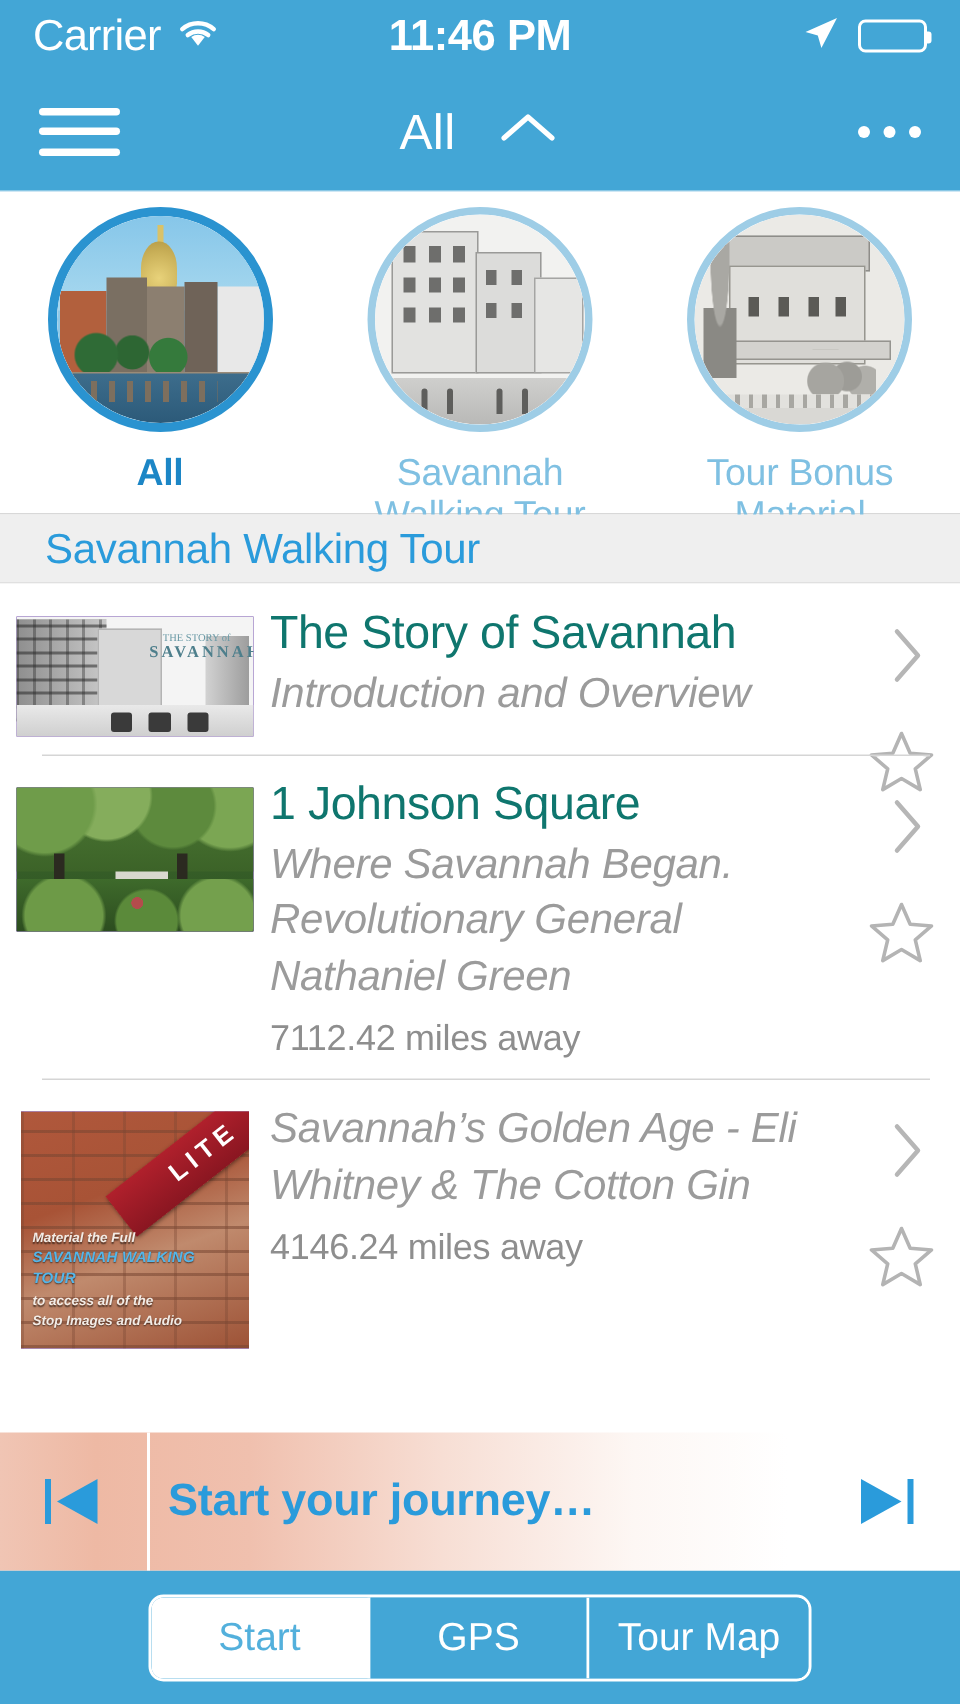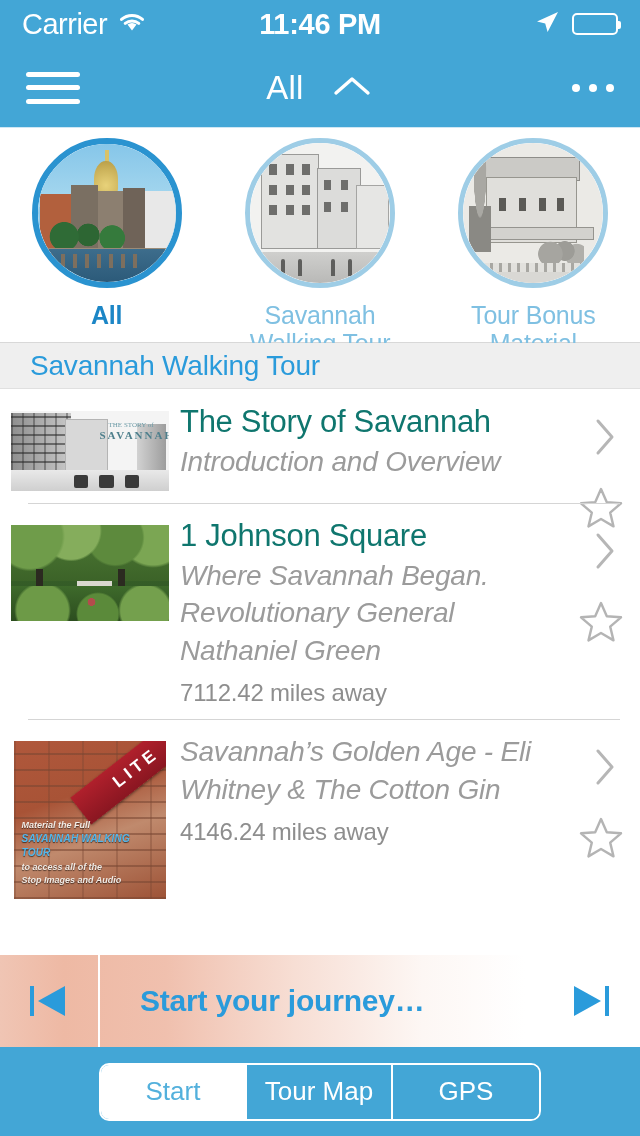--- a/index.html
+++ b/index.html
@@ -417,21 +417,21 @@
     display: flex;
     align-items: center;
     justify-content: center;
     border-right: 2px solid #ffffff;
     cursor: pointer;
   }
   .player-label {
     flex: 1 1 auto;
     display: flex;
     align-items: center;
-    padding-left: 40px;
+    padding-left: 12px;
     color: #2A9BDB;
     font-size: 30px;
     font-weight: bold;
     letter-spacing: -0.2px;
   }
   .player-next {
     width: 100px;
     flex: 0 0 100px;
     display: flex;
     align-items: center;
@@ -713,18 +713,18 @@
       <svg width="48" height="46" viewBox="0 0 48 46">
         <path d="M8 8 L8 38 L35 23 Z" fill="#2A9BDB"></path>
         <rect x="39" y="8" width="4" height="30" fill="#2A9BDB"></rect>
       </svg>
     </div>
   </div>
 
   <div class="tab-bar">
     <div class="segmented">
       <div class="seg active">Start</div>
+      <div class="seg">GPS</div>
       <div class="seg">Tour Map</div>
-      <div class="seg">GPS</div>
     </div>
   </div>
 
 </div>
 
 </body></html>

